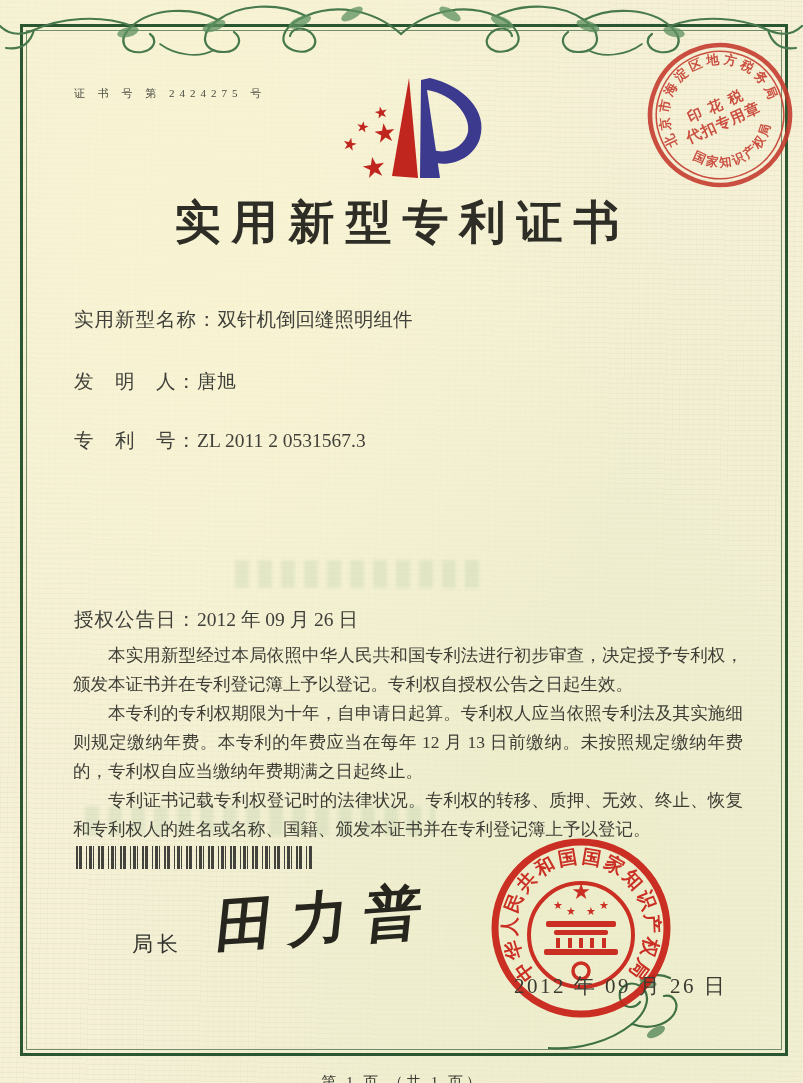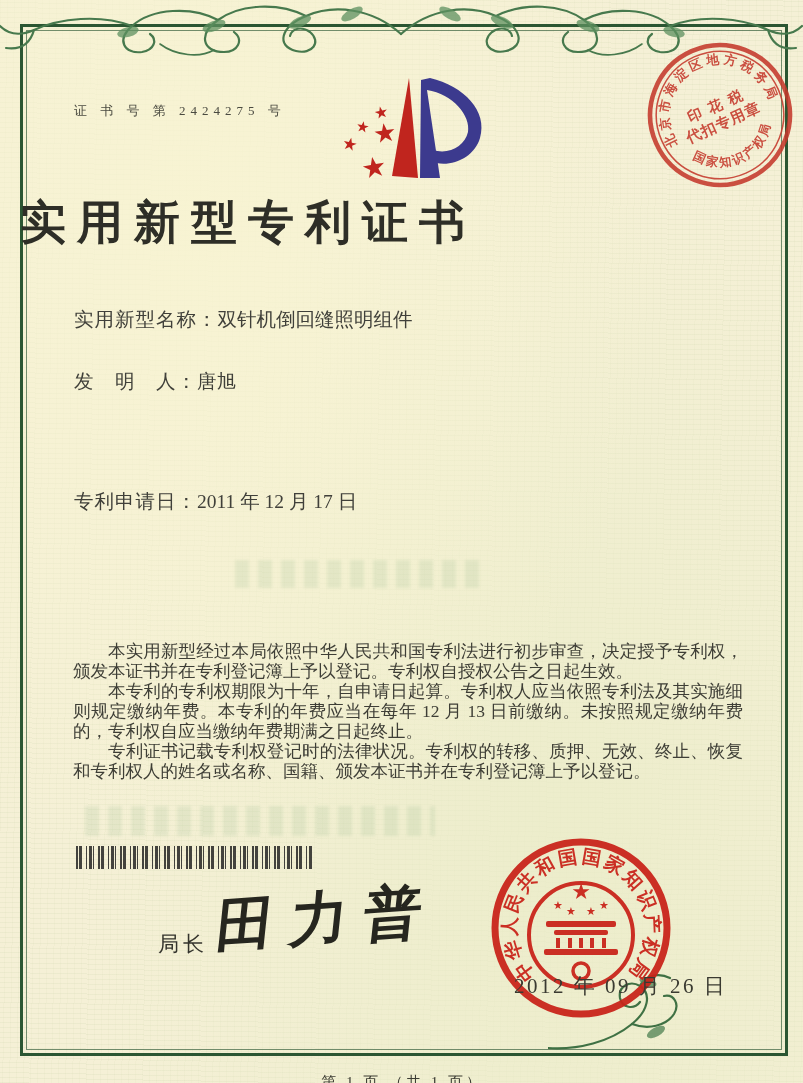--- a/index.html
+++ b/index.html
@@ -9,43 +9,43 @@
       radial-gradient(ellipse at 25% 20%, rgba(248,244,210,.9), rgba(248,244,210,0) 55%),
       radial-gradient(ellipse at 70% 80%, rgba(234,236,200,.8), rgba(234,236,200,0) 60%),
       repeating-linear-gradient(1deg, rgba(160,185,130,.10) 0 1px, rgba(160,185,130,0) 1px 5px),
       repeating-linear-gradient(91deg, rgba(190,200,150,.08) 0 1px, rgba(190,200,150,0) 1px 7px),
       #f5f0d6;}
   .frame{position:absolute;left:20px;top:24px;width:762px;height:1026px;
     border:3px solid #2b5632;z-index:1;}
   .frame::after{content:"";position:absolute;inset:3px;border:1px solid rgba(43,86,50,.65);}
   .orn-top{position:absolute;left:0;top:0;width:803px;height:60px;z-index:2;}
   .orn-corner{position:absolute;left:548px;top:972px;width:130px;height:85px;z-index:2;}
-  .cert-no{position:absolute;left:74px;top:102px;font-size:13px;letter-spacing:5px;
+  .cert-no{position:absolute;left:74px;top:86px;font-size:11px;letter-spacing:5px;
     color:#4a4a40;z-index:3;}
   .logo{position:absolute;left:326px;top:76px;width:168px;height:114px;z-index:3;}
   .stamp{position:absolute;left:643px;top:38px;width:154px;height:154px;z-index:3;}
-  .title{position:absolute;left:20px;top:192px;width:765px;
+  .title{position:absolute;left:20px;top:192px;width:765px;text-align:center;
     font-size:46px;font-weight:700;letter-spacing:11px;color:#2e2e27;z-index:3;}
   .field{position:absolute;left:74px;white-space:nowrap;font-size:19.5px;color:#40403a;z-index:3;}
   .f0{top:306px}.f1{top:368px}.f2{top:427px}.f3{top:488px}.f4{top:548px}.f5{top:606px}
   .flabel{letter-spacing:1px;}
   .body-text{position:absolute;left:73px;top:641px;width:670px;font-size:17.5px;
-    line-height:20px;color:#3e3e36;text-align:justify;z-index:3;}
+    line-height:29px;color:#3e3e36;text-align:justify;z-index:3;}
   .body-text p{margin:0;text-indent:2em;}
   .ghost{position:absolute;z-index:2;opacity:.22;filter:blur(1.5px);
     background-image:repeating-linear-gradient(90deg, rgba(110,160,110,.55) 0 14px, rgba(110,160,110,0) 14px 23px);
     background-size:100% 12px;}
   .g1{left:235px;top:560px;width:250px;height:28px;}
   .g2{left:85px;top:806px;width:350px;height:30px;}
   .barcode{position:absolute;left:76px;top:846px;width:236px;height:23px;opacity:.82;z-index:3;
     background:repeating-linear-gradient(90deg,#1d1d1d 0 2px,transparent 2px 3px,
       #1d1d1d 3px 6px,transparent 6px 10px,#1d1d1d 10px 11px,transparent 11px 13px,
       #1d1d1d 13px 16px,transparent 16px 17px,#1d1d1d 17px 18px,transparent 18px 22px);}
   .sig-label{position:absolute;left:132px;top:930px;font-size:21px;letter-spacing:4px;
-    color:#33332c;z-index:4;margin-left:26px;}
+    color:#33332c;z-index:4;}
   .sig-name{position:absolute;left:216px;top:880px;font-size:58px;font-weight:600;
     letter-spacing:16px;color:#26261f;transform:rotate(-4deg) skewX(-10deg);z-index:4;}
   .seal{position:absolute;left:486px;top:833px;width:190px;height:190px;z-index:3;opacity:.94;}
   .seal-date{position:absolute;left:514px;top:972px;font-size:21px;letter-spacing:2.5px;
     color:#3a3a31;z-index:4;}
   .footer{position:absolute;left:20px;top:1026px;width:765px;text-align:center;
     font-size:15px;letter-spacing:3px;color:#3c3c33;z-index:3;margin-top:47px;}
 </style>
 </head>
 <body>
@@ -118,22 +118,25 @@
   </svg>
 
   <div class="title">实用新型专利证书</div>
 
   <div class="field f1">
     <span class="flabel">发　明　人：</span><span class="fvalue">唐旭</span>
   </div>
   <div class="field f0">
     <span class="flabel">实用新型名称：</span><span class="fvalue">双针机倒回缝照明组件</span>
   </div>
-  <div class="field f3">
-    <span class="flabel">专利申请日：</span><span class="fvalue">2011 年 12 月 17 日</span>
+  <div class="field f2">
+    <span class="flabel">专　利　号：</span><span class="fvalue">ZL 2011 2 0531567.3</span>
+  </div>
+  <div class="field f5">
+    <span class="flabel">授权公告日：</span><span class="fvalue">2012 年 09 月 26 日</span>
   </div>
 
   <div class="body-text">
     <p>本实用新型经过本局依照中华人民共和国专利法进行初步审查，决定授予专利权，颁发本证书并在专利登记簿上予以登记。专利权自授权公告之日起生效。</p>
     <p>本专利的专利权期限为十年，自申请日起算。专利权人应当依照专利法及其实施细则规定缴纳年费。本专利的年费应当在每年 12 月 13 日前缴纳。未按照规定缴纳年费的，专利权自应当缴纳年费期满之日起终止。</p>
     <p>专利证书记载专利权登记时的法律状况。专利权的转移、质押、无效、终止、恢复和专利权人的姓名或名称、国籍、颁发本证书并在专利登记簿上予以登记。</p>
   </div>
 
   <div class="ghost g1"></div>
   <div class="ghost g2"></div>

